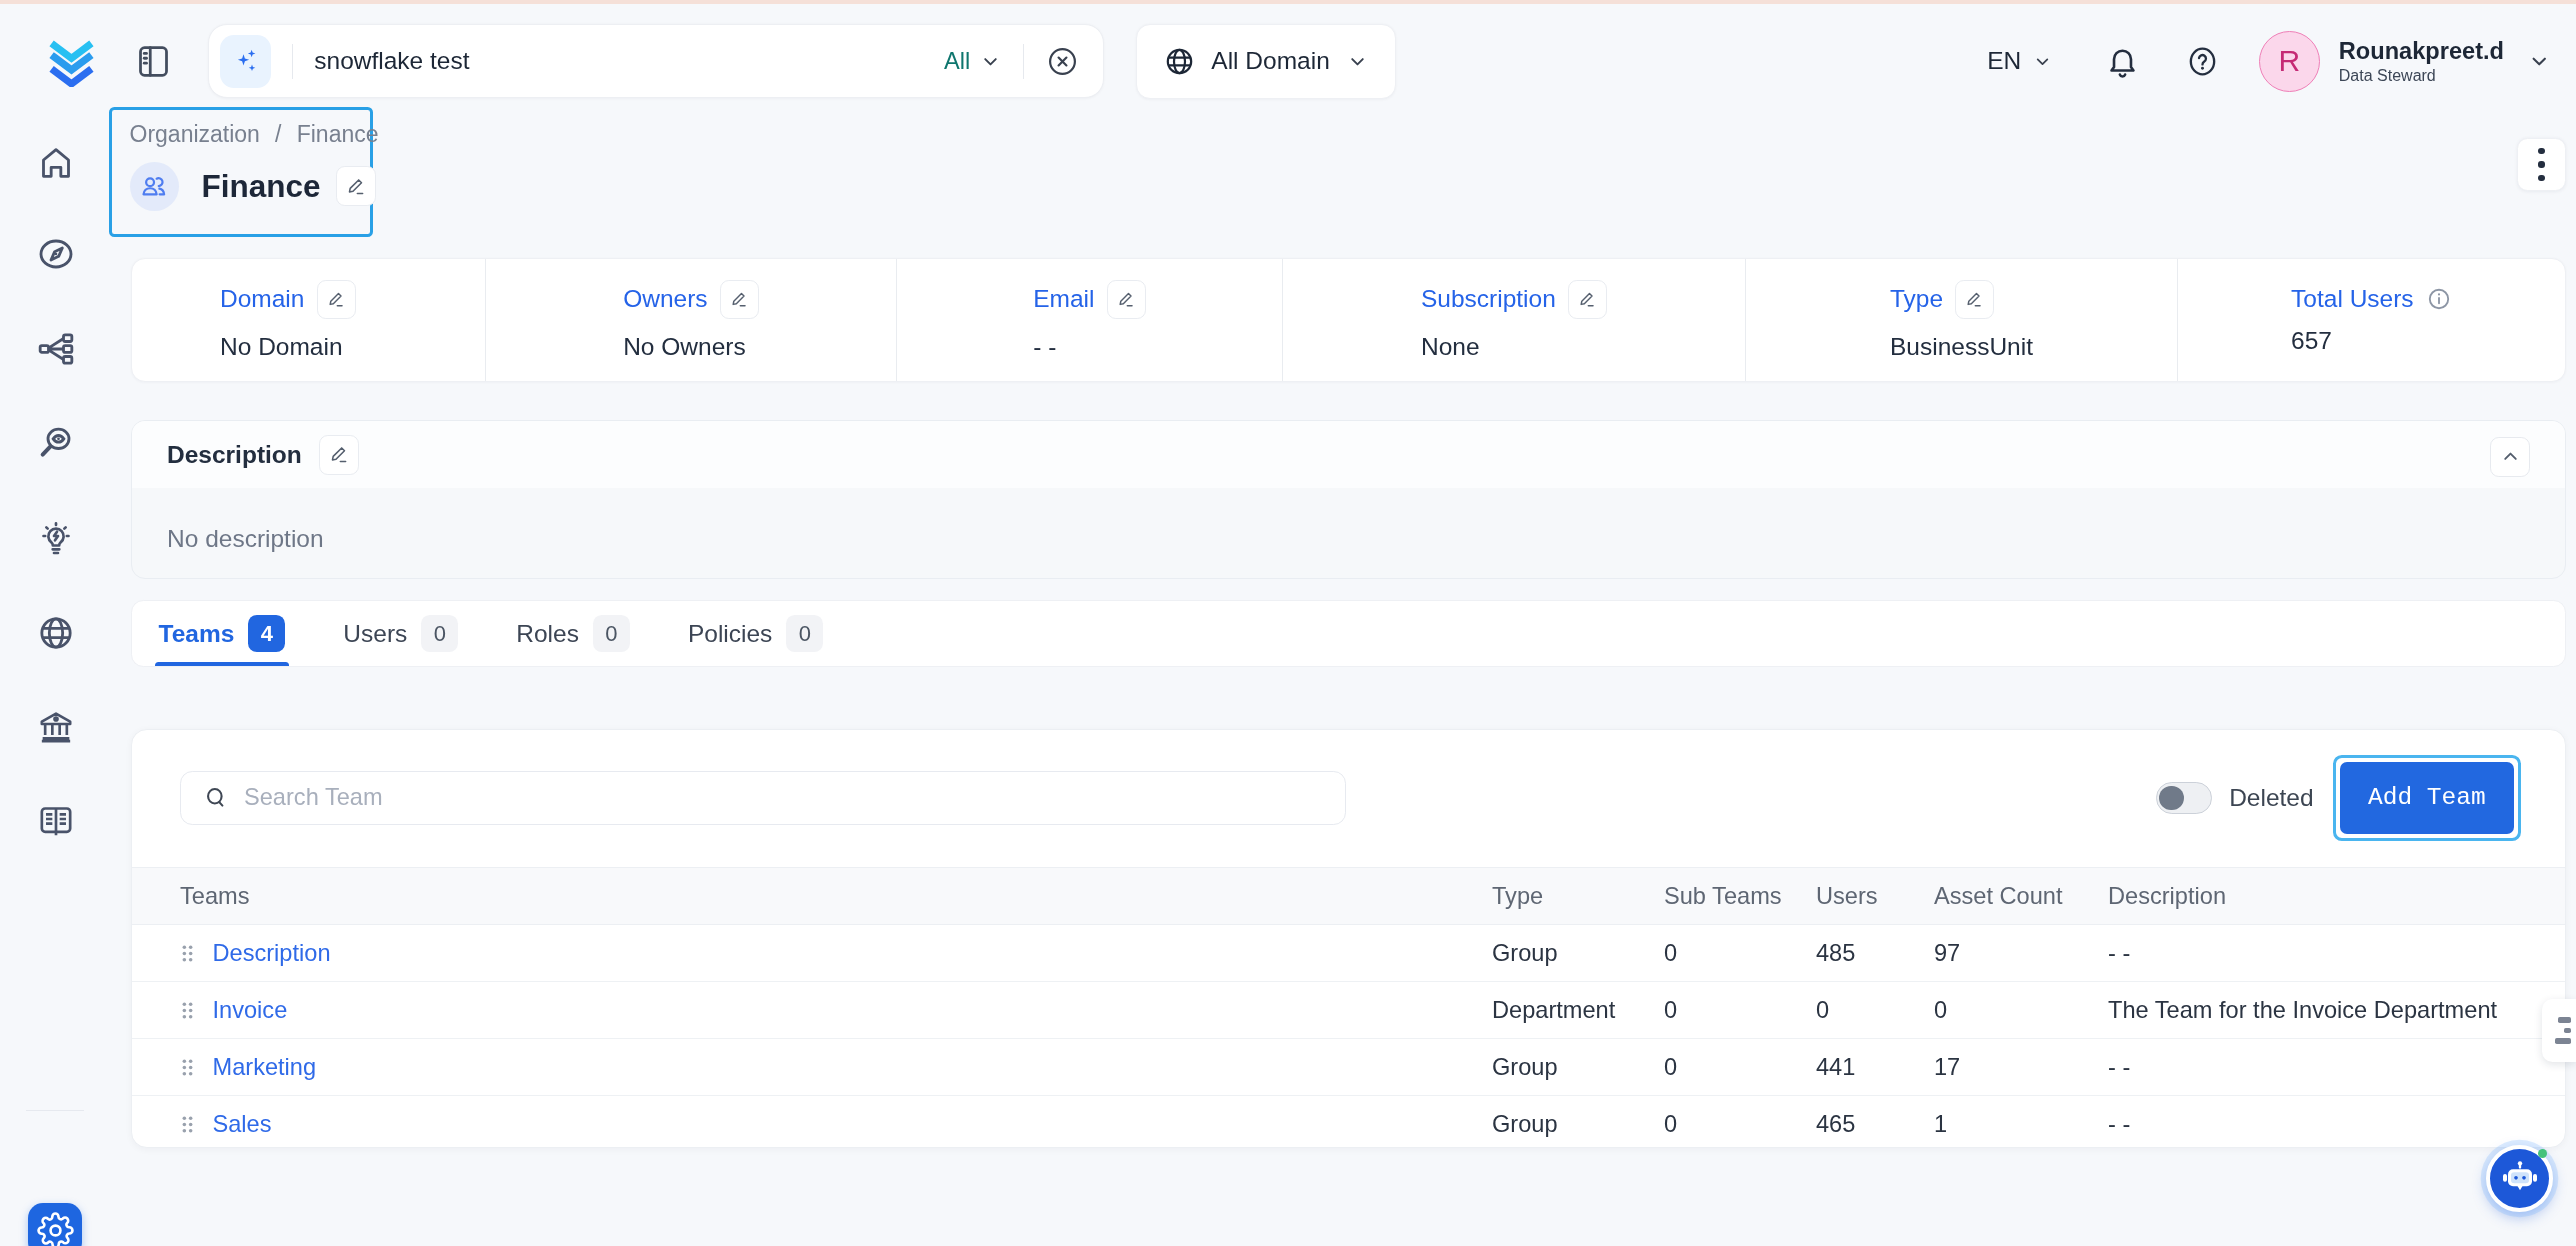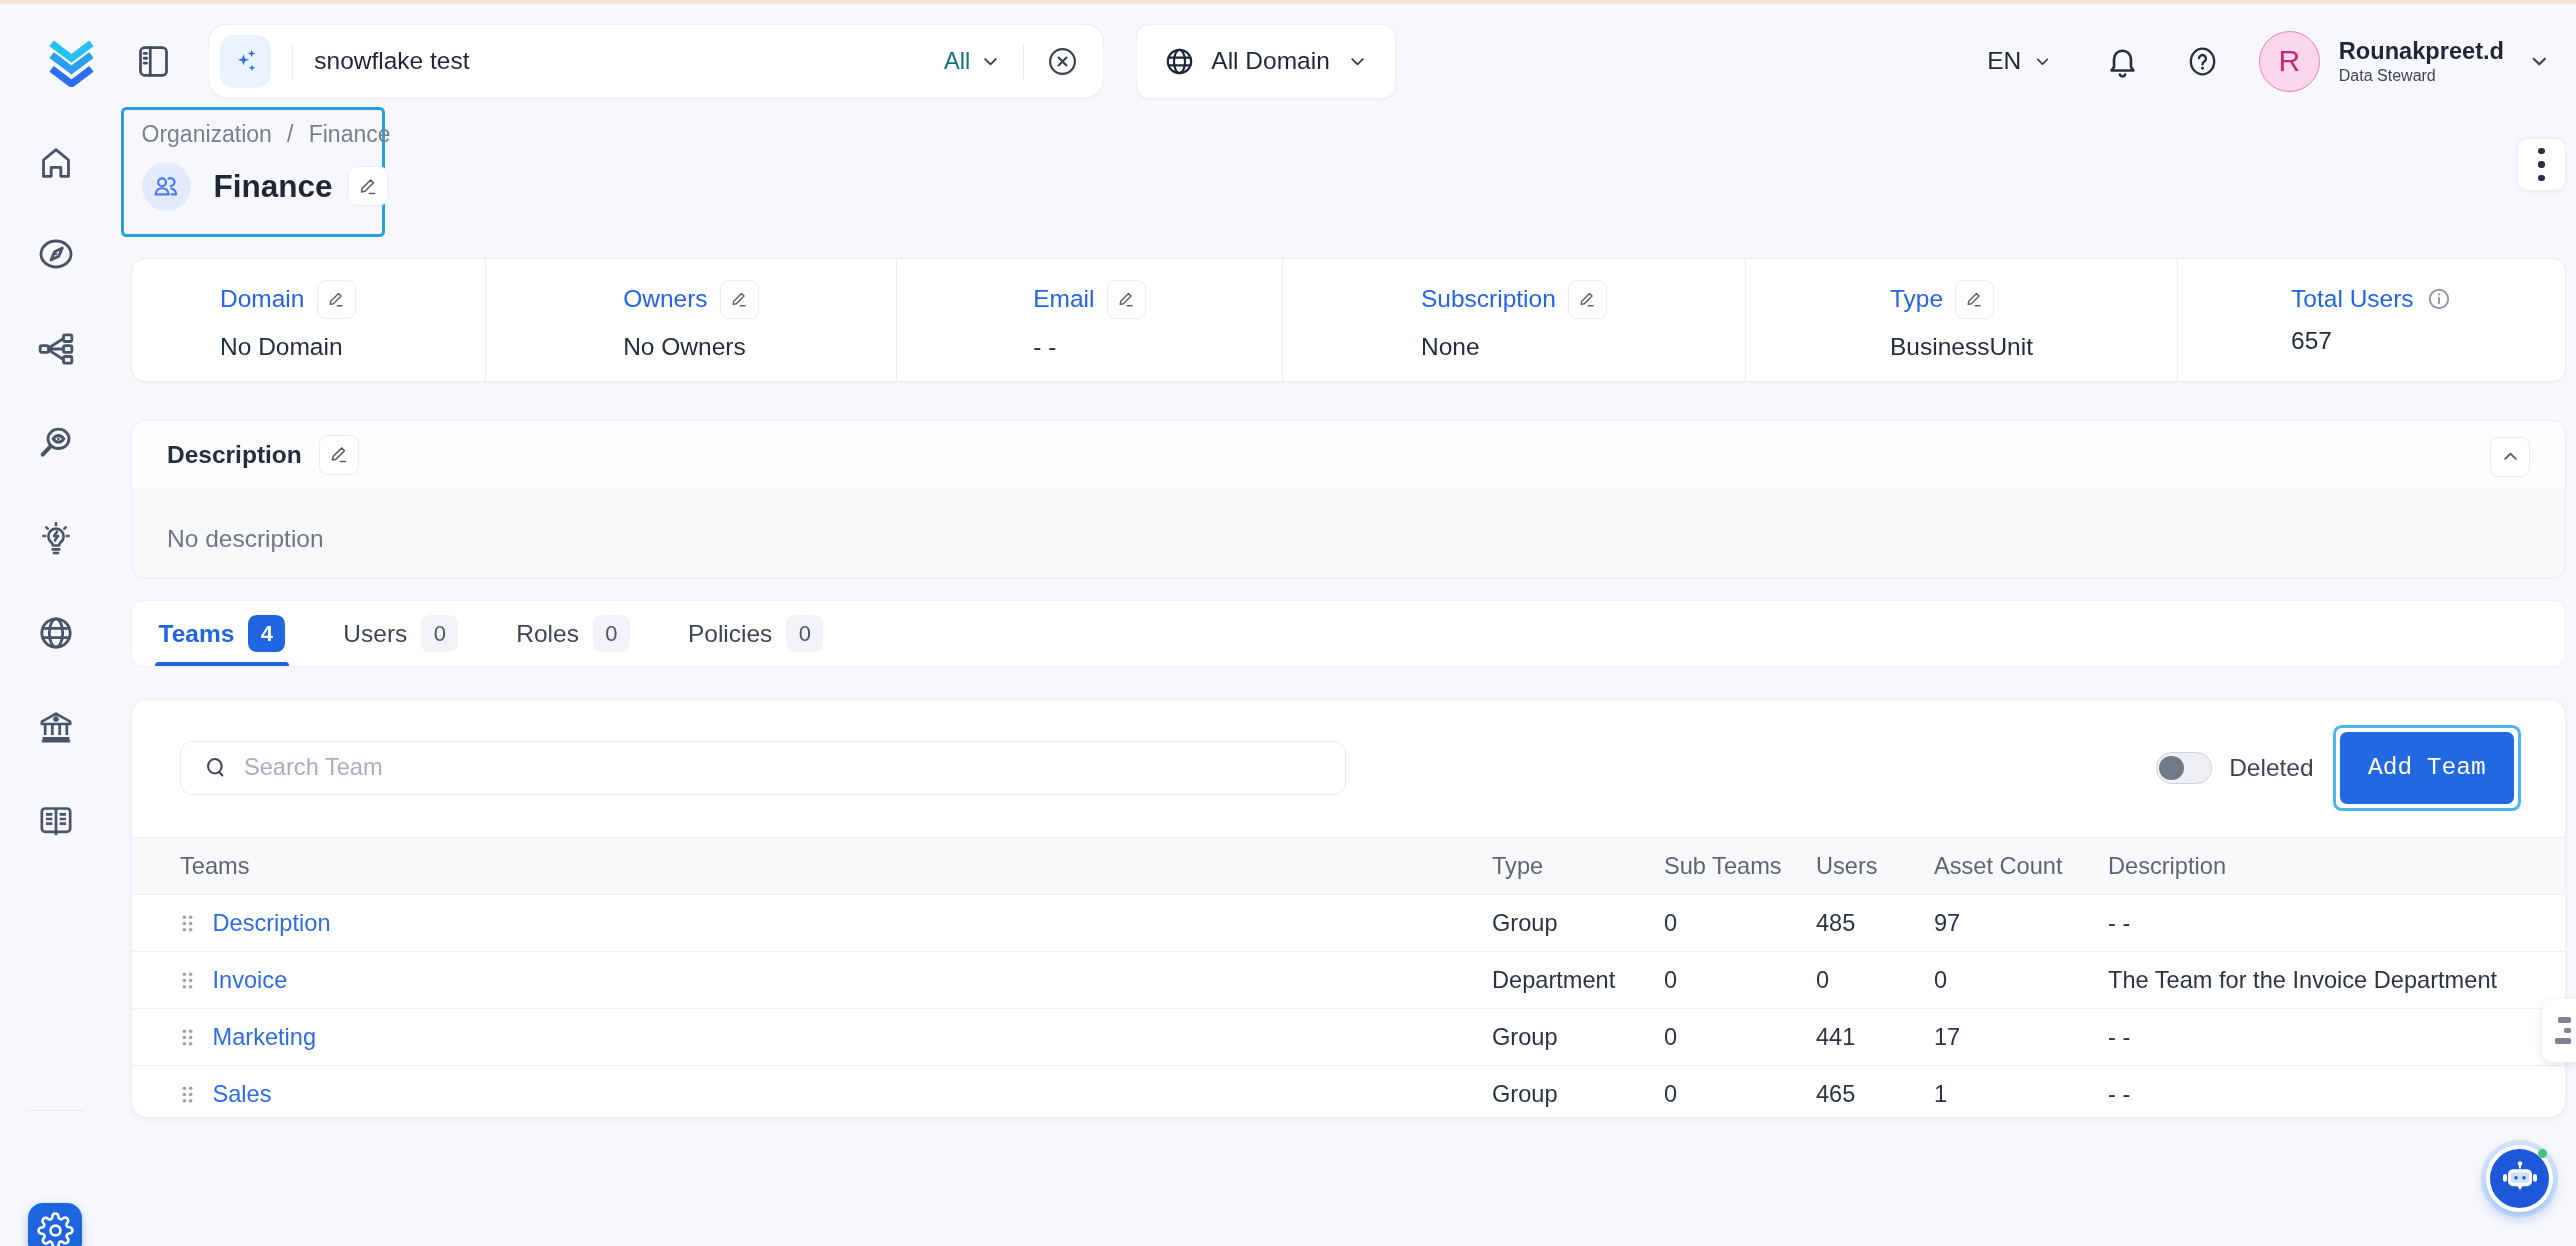--- a/index.html
+++ b/index.html
@@ -34,21 +34,21 @@
   .user-role { font-size:16px; color:#3c4656; }
   .user-chevron { margin-left:23px; }
 
   
   .sidebar { position:absolute; left:0; top:118px; width:112px; bottom:0; }
   .side-ic { position:absolute; left:50%; transform:translateX(-50%); width:40px; height:40px; color:#49536a; cursor:pointer; display:flex; align-items:center; justify-content:center; }
   .side-divider { position:absolute; left:26px; width:58px; top:992px; height:0.9px; background:#e6e9ef; }
   .settings-btn { position:absolute; left:28px; top:1085px; width:54px; height:54px; border-radius:15px; background:#1e66e0; border:none; color:#fff; display:flex; align-items:center; justify-content:center; cursor:pointer; box-shadow:0 3.5px 8.8px rgba(30,102,224,.35); }
 
   
-  .crumb-box { position:absolute; left:109px; top:107px; width:264px; height:130px; border:3.5px solid #29a0e6; border-radius:5.3px; padding:10.5px 0 0 17.5px;margin-left:12px; }
+  .crumb-box { position:absolute; left:109px; top:107px; width:264px; height:130px; border:3.5px solid #29a0e6; border-radius:5.3px; padding:10.5px 0 0 17.5px; }
   .breadcrumb { font-size:23px; color:#78808f; white-space:nowrap; }
   .breadcrumb .sep { margin:0 8.8px; }
   .breadcrumb .crumb { cursor:pointer; }
   .title-row { display:flex; align-items:center; margin-top:14px; }
   .team-avatar { width:49px; height:49px; border-radius:50%; background:#e3eafa; display:flex; align-items:center; justify-content:center; color:#4f7df0; flex:0 0 auto; }
   .page-title { font-size:31.5px; font-weight:700; color:#1d2738; margin-left:23px; }
   .edit-btn { width:40px; height:40px; background:#fff; border:0.9px solid #e9ecf1; border-radius:8.8px; display:inline-flex; align-items:center; justify-content:center; color:#555f6e; cursor:pointer; flex:0 0 auto; }
   .title-row .edit-btn { margin-left:15.8px; }
   .kebab-btn { position:absolute; left:2517px; top:138px; width:49px; height:53px; background:#fff; border:0.9px solid #eef0f4; border-radius:10.5px; box-shadow:0 0.9px 3.5px rgba(20,30,60,.06); display:flex; flex-direction:column; align-items:center; justify-content:center; gap:7px; cursor:pointer; }
   .kebab-btn i { width:6.1px; height:6.1px; border-radius:50%; background:#242e3f; }
@@ -80,21 +80,21 @@
   
   .tabs-card { position:absolute; left:131px; top:600px; width:2435px; height:67px; background:#fff; border:0.9px solid #eef0f4; border-radius:12.3px; display:flex; align-items:stretch; padding-left:23px; gap:51px; }
   .tab { position:relative; display:flex; align-items:center; gap:14px; cursor:pointer; padding:0 3.5px; }
   .tab-label { font-size:24.5px; color:#3c4554; }
   .tab-badge { min-width:37px; height:37px; padding:0 8.8px; border-radius:8.8px; background:#f2f3f6; color:#4b5563; font-size:22px; display:flex; align-items:center; justify-content:center; }
   .tab.active .tab-label { color:#2166e0; font-weight:600; }
   .tab.active .tab-badge { background:#2166e0; color:#fff; font-weight:600; }
   .tab.active::after { content:""; position:absolute; left:0; right:0; bottom:0; height:4.4px; border-radius:3.5px 3.5px 0 0; background:#2166e0; }
 
   
-  .table-card { position:absolute; left:131px; top:699px; width:2435px; height:419px; background:#fff; border:0.9px solid #eceff3; border-radius:15.8px; box-shadow:0 1.8px 7px rgba(20,30,60,.04); overflow:hidden; }
+  .table-card { position:absolute; left:131px; top:729px; width:2435px; height:419px; background:#fff; border:0.9px solid #eceff3; border-radius:15.8px; box-shadow:0 1.8px 7px rgba(20,30,60,.04); overflow:hidden; }
   .toolbar { display:flex; align-items:center; padding:24.5px 44px 0 48px; }
   .team-search { width:1166px; height:54px; border:0.9px solid #e7eaf0; border-radius:12.3px; display:flex; align-items:center; padding:0 21px; gap:14px; background:#fff; }
   .team-search input { border:none; outline:none; flex:1; font-size:23.6px; font-family:inherit; color:#1d2736; background:transparent; }
   .team-search input::placeholder { color:#a8afbc; }
   .toolbar .spacer { flex:1; }
   .toggle { width:56px; height:31.5px; border-radius:15.8px; background:#eef0f3; border:0.9px solid #ccd1d9; position:relative; cursor:pointer; flex:0 0 auto; }
   .toggle .knob { position:absolute; left:2.6px; top:2.6px; width:24.5px; height:24.5px; border-radius:50%; background:#707a89; }
   .toggle-label { font-size:24.5px; color:#3c4552; margin:0 19px 0 17.5px; }
   .add-annot { border:3.5px solid #4ab5ef; border-radius:8.8px; padding:4.4px; }
   .add-btn { background:#2268e0; color:#fff; border:none; border-radius:7px; height:72px; padding:0 28px; font-size:24.5px; font-weight:500; font-family:Liberation Mono, monospace; cursor:pointer; }

